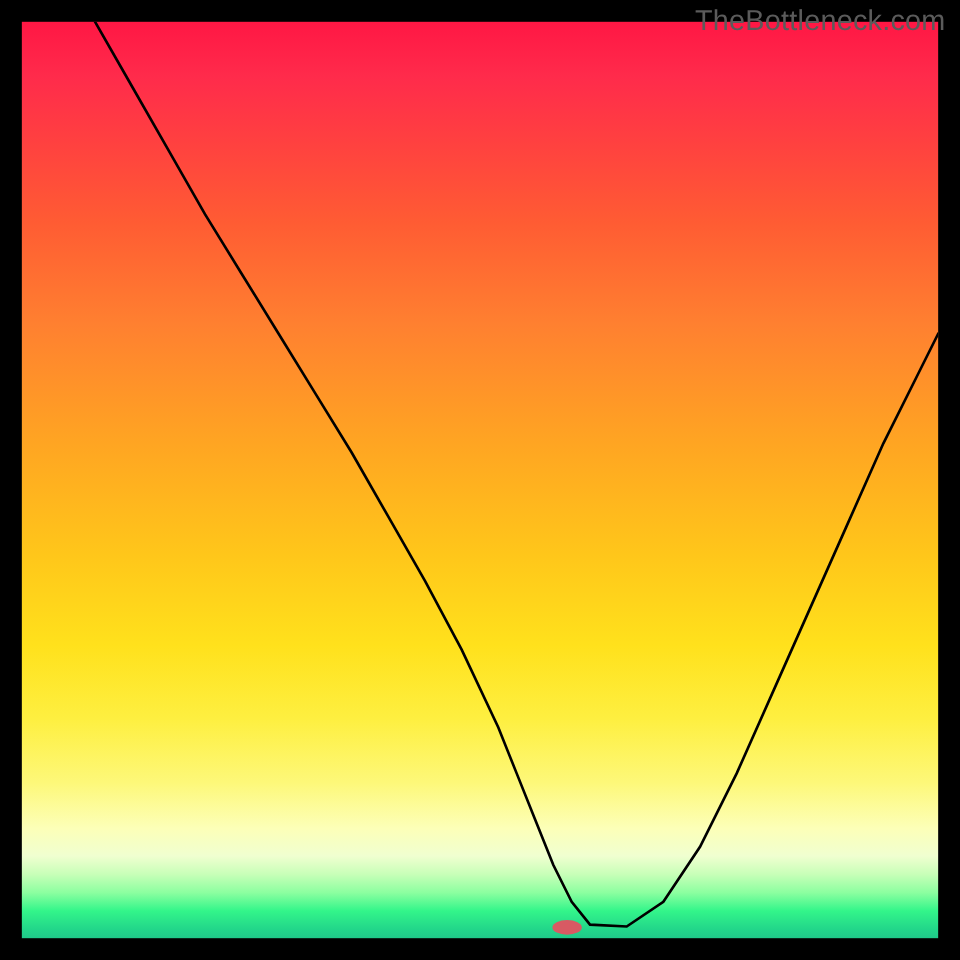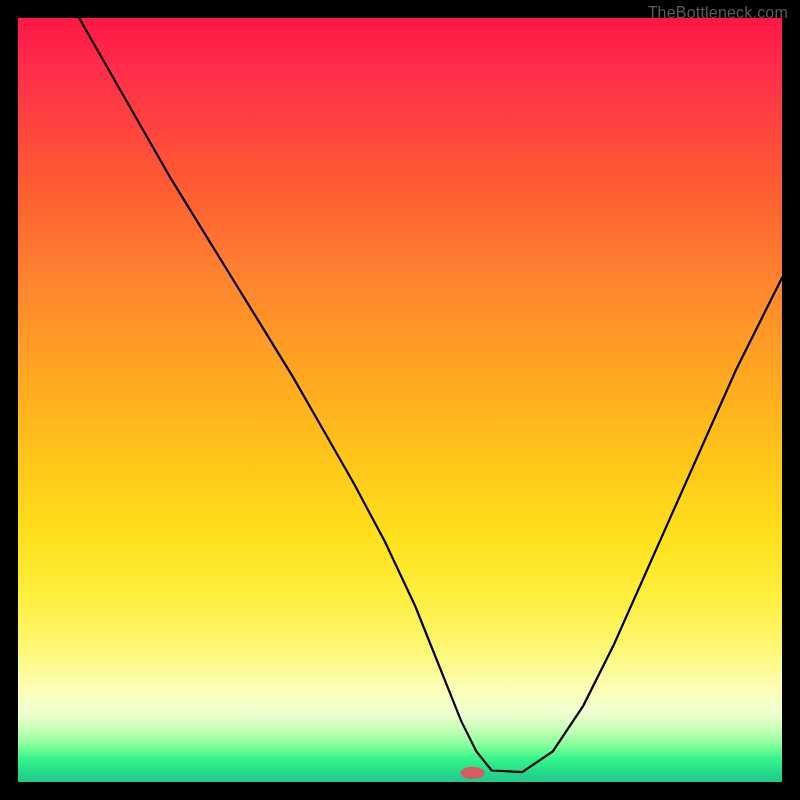--- a/index.html
+++ b/index.html
@@ -60,21 +60,21 @@
   }
   .marker {
     fill: #d85a63;
     stroke: none;
   }
   .watermark {
     position: absolute;
     top: 4px;
     right: 12px;
     color: #5b5b5b;
-    font-size: 16px;
+    font-size: 24px;
     font-weight: 400;
     font-family: Arial, Helvetica, sans-serif;
     z-index: 10;
     letter-spacing: 0.2px;
   }
 </style>
 </head>
 <body>
 
 <div class="container">

